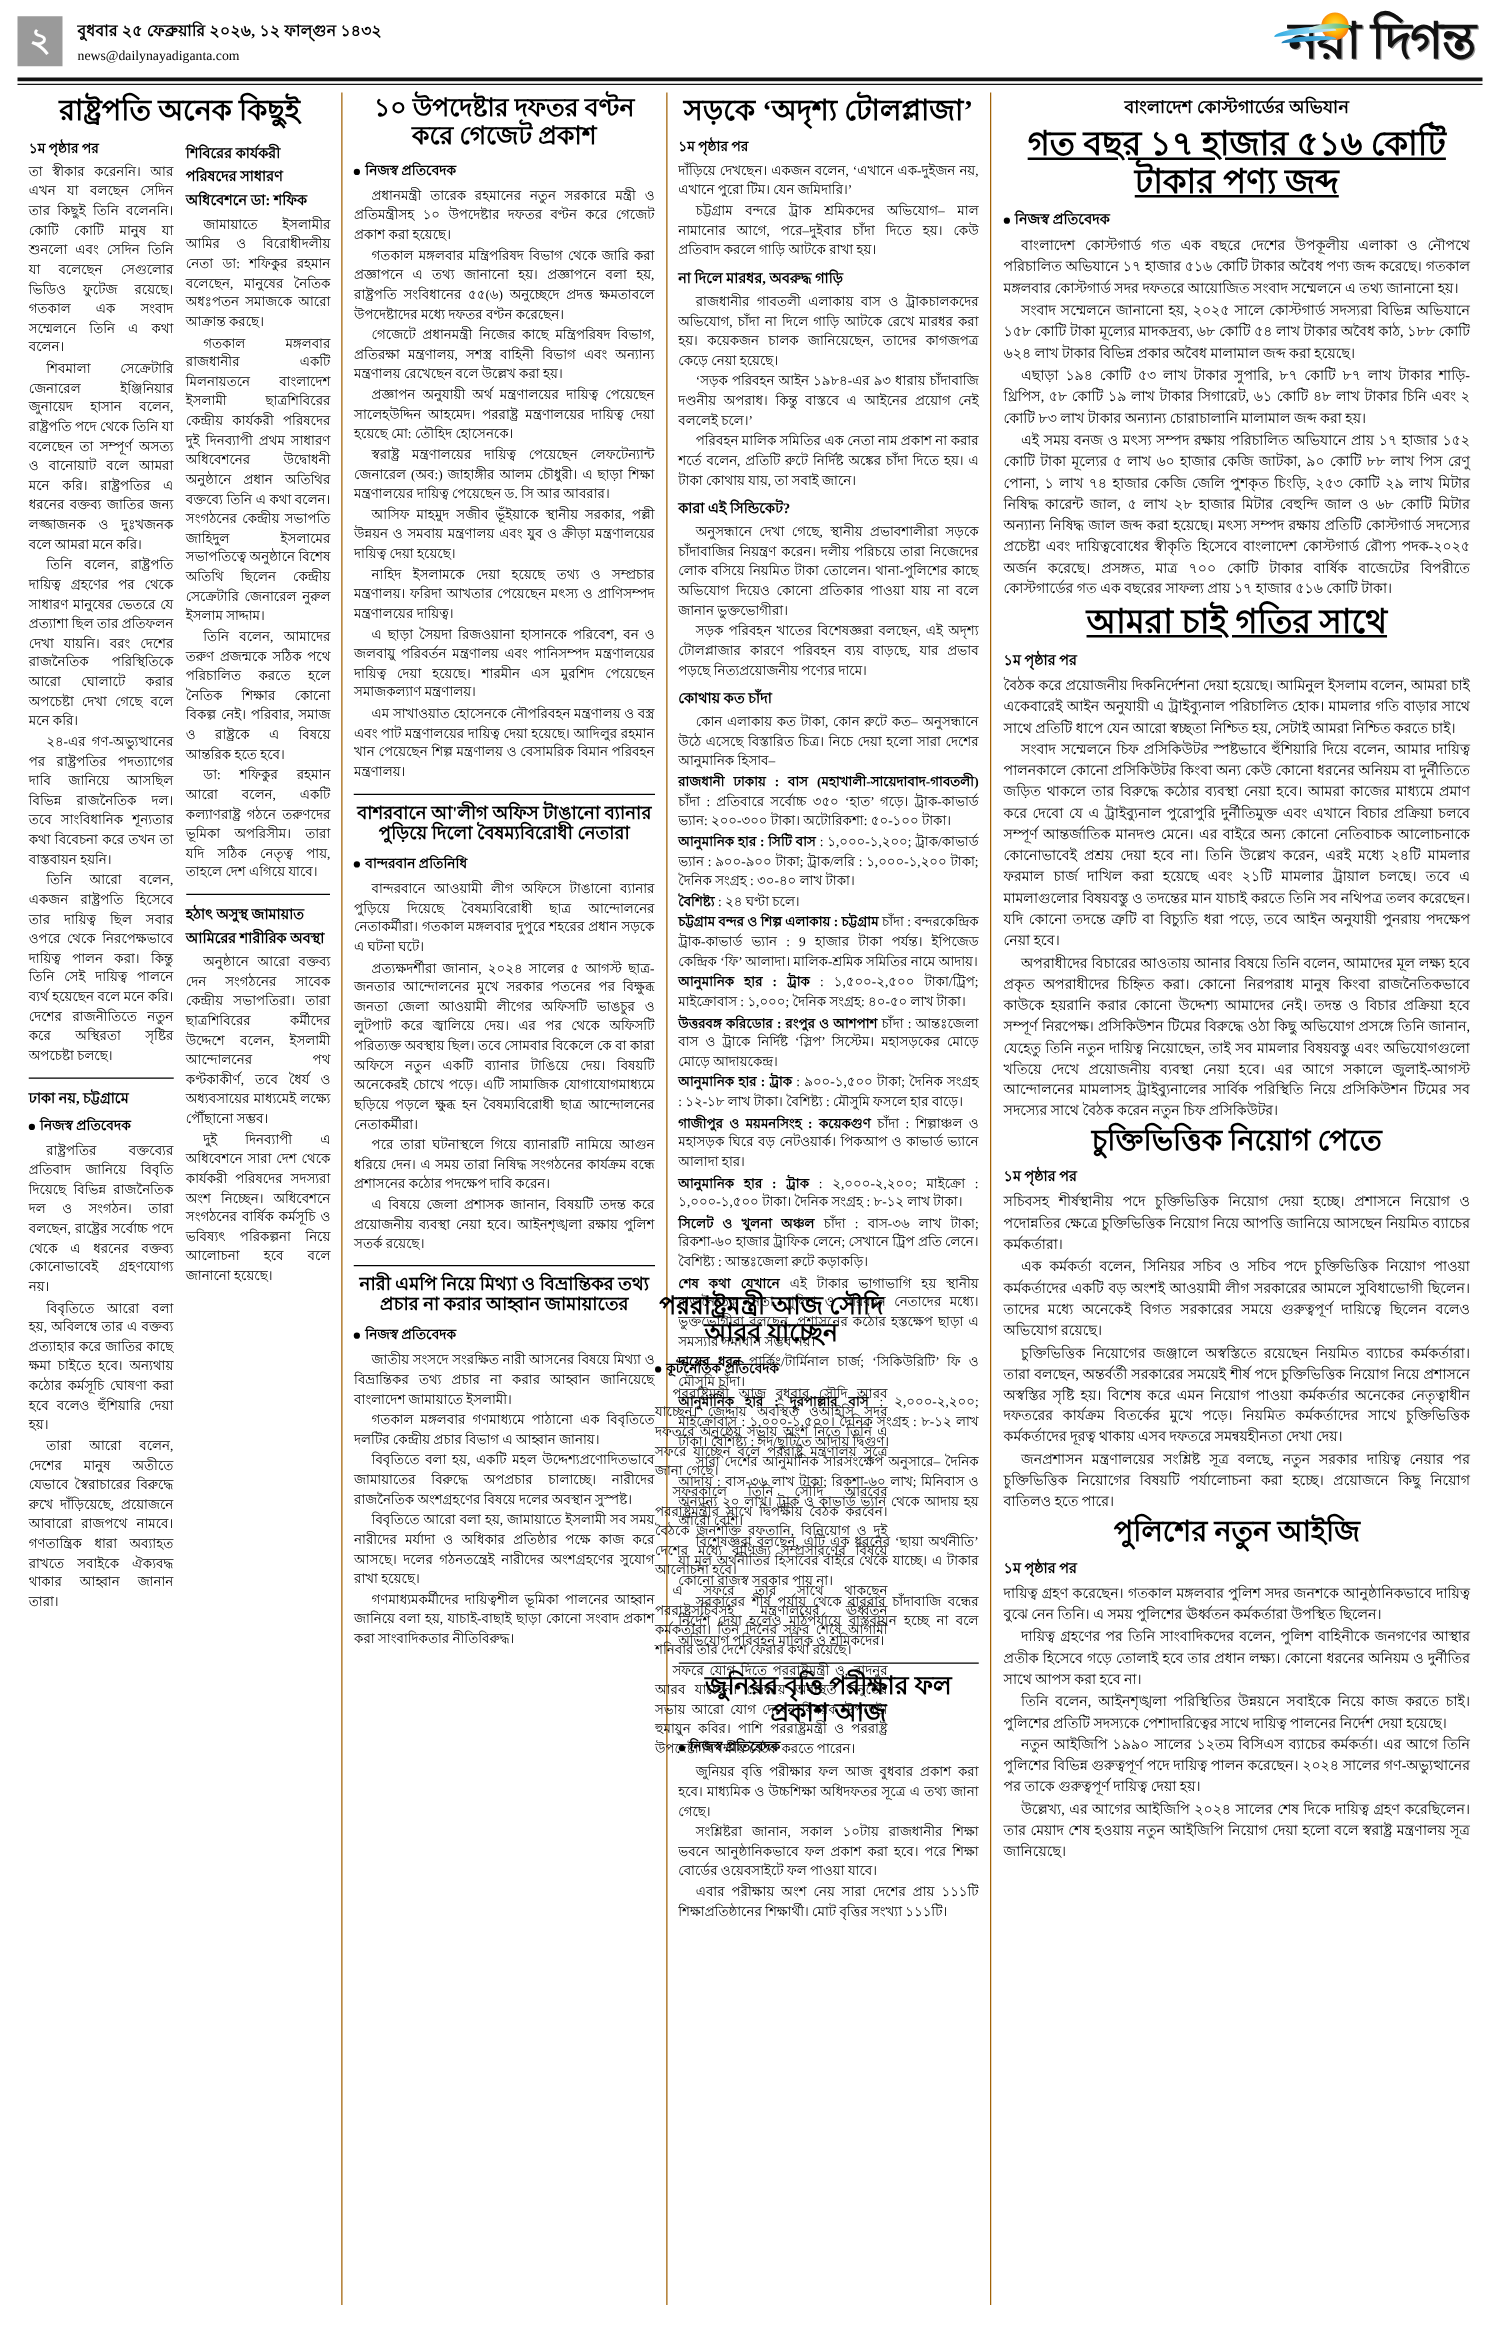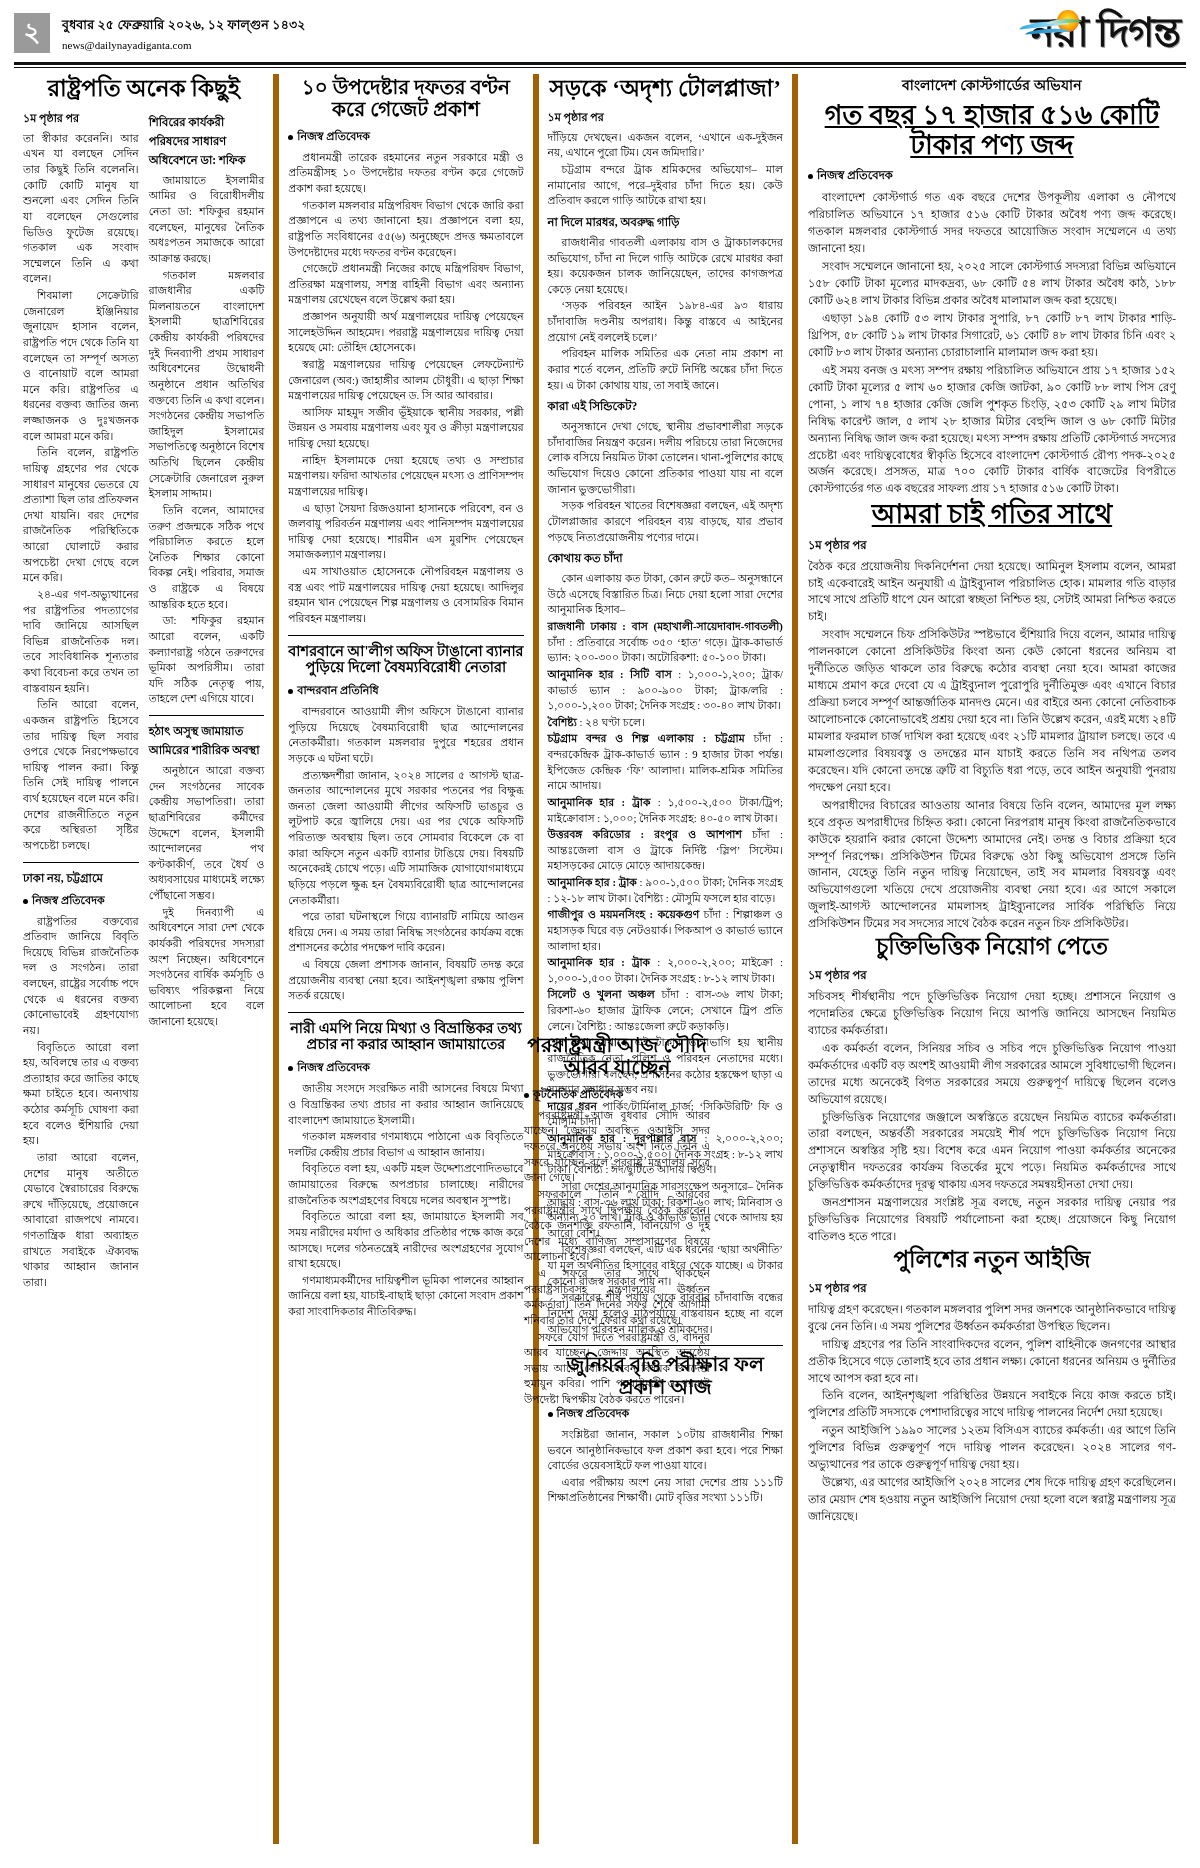--- a/index.html
+++ b/index.html
@@ -58,21 +58,21 @@
 
   
   .grid {
     display: grid;
     grid-template-columns: 1fr 1fr 1fr 1.52fr;
     column-gap: 0;
     margin-top: 6px;
     height: 1770px;
   }
   .col { padding: 0 9px; position: relative; }
-  .col + .col { border-left: 6px solid #a16207; }
+  .col + .col { border-left: 1px solid #a16207; }
   .col.wide { padding: 0 10px; }
 
   
   .hl {
     text-align: center; font-weight: bold; line-height: 1.12;
     font-family: "Liberation Serif","DejaVu Serif", serif;
     margin: 2px 0 7px;
   }
   .hl-xl { font-size: 27px; text-decoration: underline; }
   .hl-lg { font-size: 23px; }
@@ -248,20 +248,21 @@
       <p class="body ind">সারা দেশের আনুমানিক সারসংক্ষেপ অনুসারে– দৈনিক আদায় : বাস-৩৬ লাখ টাকা; রিকশা-৬০ লাখ; মিনিবাস ও অন্যান্য ২০ লাখ। ট্রাক ও কাভার্ড ভ্যান থেকে আদায় হয় আরো বেশি।</p>
       <p class="body ind">বিশেষজ্ঞরা বলছেন, এটি এক ধরনের ‘ছায়া অর্থনীতি’ যা মূল অর্থনীতির হিসাবের বাইরে থেকে যাচ্ছে। এ টাকার কোনো রাজস্ব সরকার পায় না।</p>
       <p class="body ind">সরকারের শীর্ষ পর্যায় থেকে বারবার চাঁদাবাজি বন্ধের নির্দেশ দেয়া হলেও মাঠপর্যায়ে বাস্তবায়ন হচ্ছে না বলে অভিযোগ পরিবহন মালিক ও শ্রমিকদের।</p>
 
       <div class="rule"></div>
       <div class="hl hl-md">জুনিয়র বৃত্তি পরীক্ষার ফল প্রকাশ আজ</div>
       <div class="byline">
           <span class="bullet"></span>
           <span>নিজস্ব প্রতিবেদক</span>
         </div>
+      <p class="body ind">জুনিয়র বৃত্তি পরীক্ষার ফল আজ বুধবার প্রকাশ করা হবে। মাধ্যমিক ও উচ্চশিক্ষা অধিদফতর সূত্রে এ তথ্য জানা গেছে।</p>
       <p class="body ind">সংশ্লিষ্টরা জানান, সকাল ১০টায় রাজধানীর শিক্ষা ভবনে আনুষ্ঠানিকভাবে ফল প্রকাশ করা হবে। পরে শিক্ষা বোর্ডের ওয়েবসাইটে ফল পাওয়া যাবে।</p>
       <p class="body ind">এবার পরীক্ষায় অংশ নেয় সারা দেশের প্রায় ১১১টি শিক্ষাপ্রতিষ্ঠানের শিক্ষার্থী। মোট বৃত্তির সংখ্যা ১১১টি।</p>
     </div>
 
     <div class="col wide">
       <div class="kicker">বাংলাদেশ কোস্টগার্ডের অভিযান</div>
       <div class="hl hl-xl">গত বছর ১৭ হাজার ৫১৬ কোটি টাকার পণ্য জব্দ</div>
       <div class="byline">
           <span class="bullet"></span>
           <span>নিজস্ব প্রতিবেদক</span>

